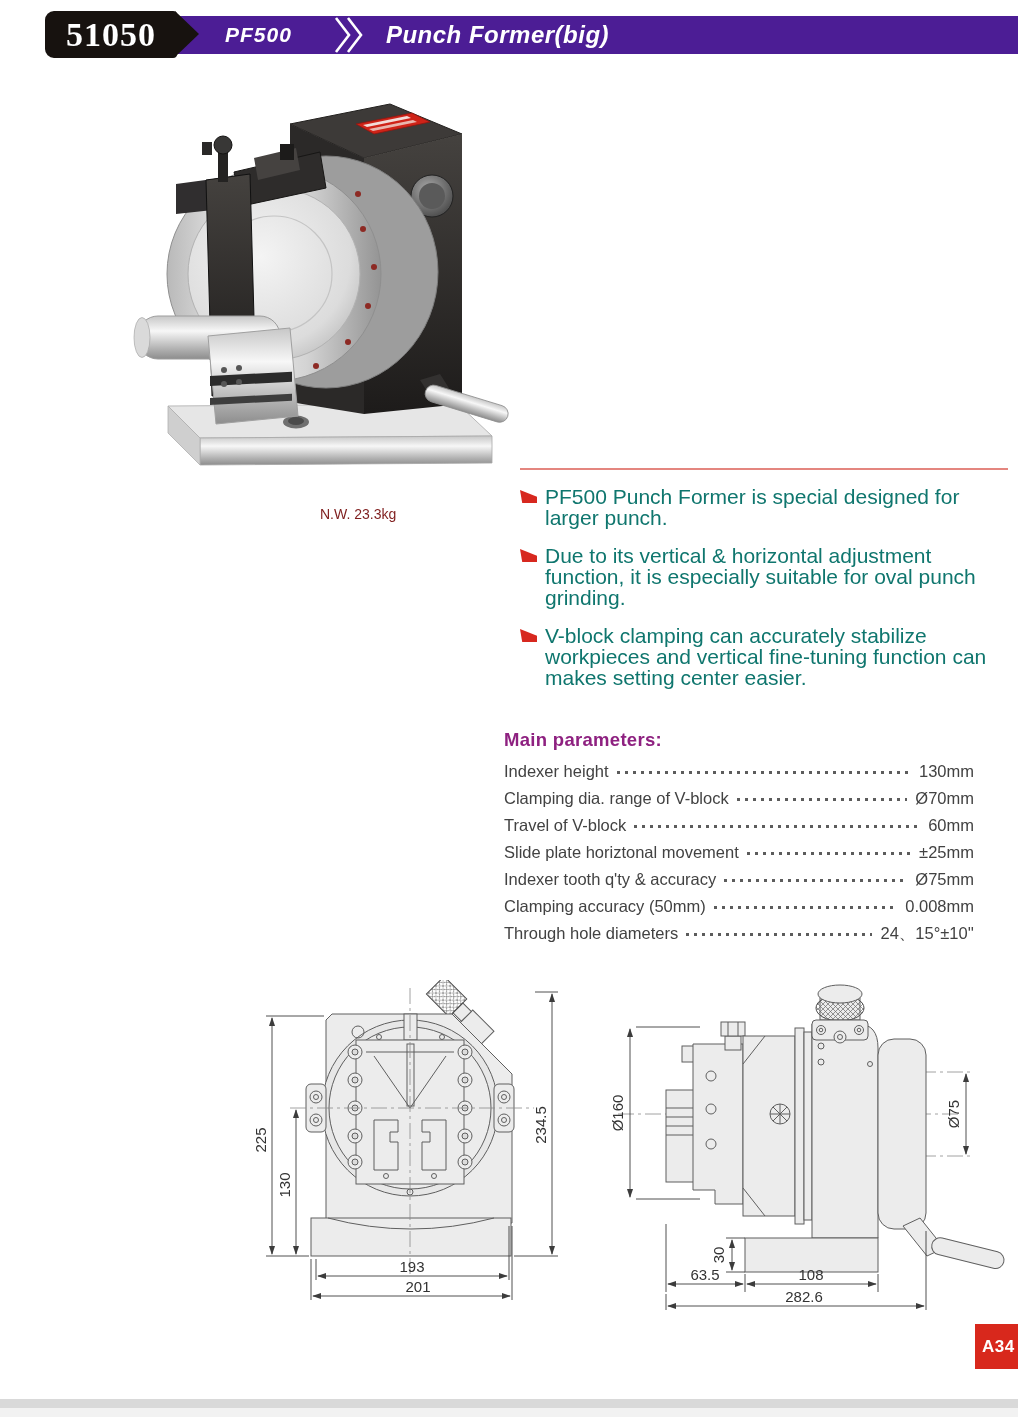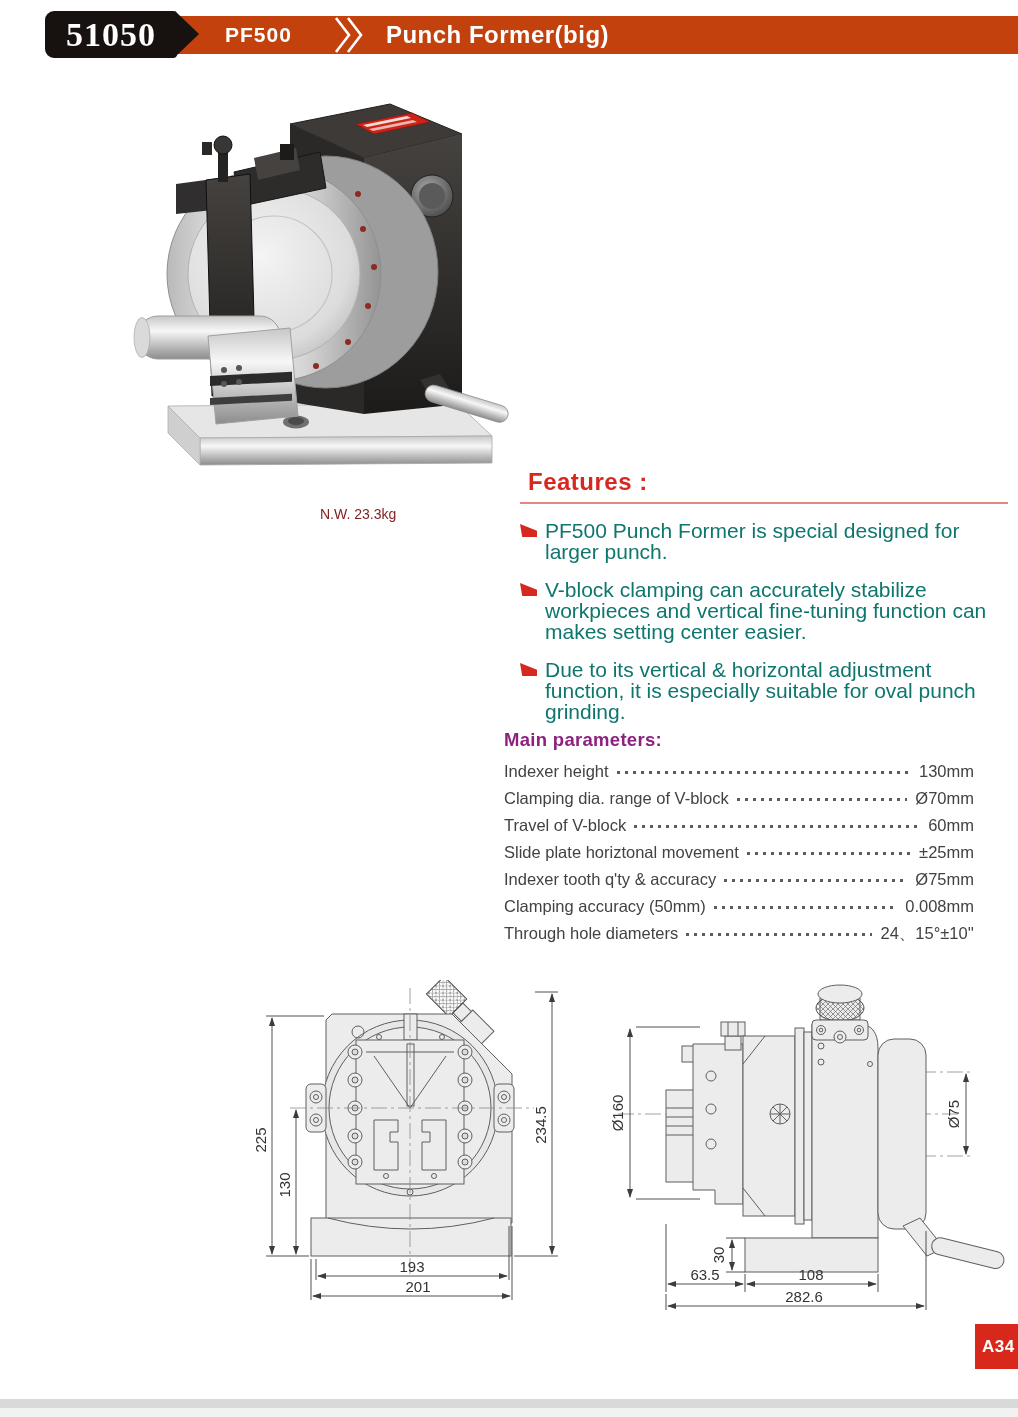--- a/index.html
+++ b/index.html
@@ -6,22 +6,22 @@
   html,body { background:#ffffff; }
   body { font-family:"Liberation Sans", sans-serif; }
   .page {
     position:relative; width:1018px; height:1417px;
     background:#ffffff; overflow:hidden; margin:0 auto;
   }
 
   
   .banner {
     position:absolute; left:160px; right:0; top:16px; height:38px;
-    background:#c2410c;
-    display:flex; align-items:center;
+    background:#4c1d95;
+    display:flex; align-items:center;font-style:italic;
   }
   .code-box {
     position:absolute; left:45px; top:11px; width:132px; height:47px;
     background:#17120f; border-radius:9px 4px 4px 9px; z-index:2;
     display:flex; align-items:center; justify-content:center;
   }
   .code-box::after {
     content:""; position:absolute; left:100%; top:0; margin-left:-2px;
     border-top:23.5px solid transparent; border-bottom:23.5px solid transparent;
     border-left:24px solid #17120f;
@@ -179,33 +179,32 @@
     </g>
 
     <polygon points="362,296 382,290 396,312 376,318" fill="#333130"></polygon>
     <g transform="translate(370,299) rotate(17)">
       <rect x="0" y="0" width="86" height="17" rx="8.5" fill="url(#chromeH)" stroke="#909090" stroke-width="0.8"></rect>
     </g>
   </svg>
   <div class="caption">N.W. 23.3kg</div>
 
   <div class="features">
-    <h2>Features :</h2>
     <div class="rule"></div>
     <div class="feat-item">
       <span class="tri"></span>
       <div class="feat-text">PF500 Punch Former is special designed for larger punch.</div>
     </div>
     <div class="feat-item">
       <span class="tri"></span>
-      <div class="feat-text">V-block clamping can accurately stabilize workpieces and vertical fine-tuning function can makes setting center easier.</div>
+      <div class="feat-text">Due to its vertical &amp; horizontal adjustment function, it is especially suitable for oval punch grinding.</div>
     </div>
     <div class="feat-item">
       <span class="tri"></span>
-      <div class="feat-text">Due to its vertical &amp; horizontal adjustment function, it is especially suitable for oval punch grinding.</div>
+      <div class="feat-text">V-block clamping can accurately stabilize workpieces and vertical fine-tuning function can makes setting center easier.</div>
     </div>
   </div>
 
   <div class="params">
     <h3>Main parameters:</h3>
     <div class="p-row">
       <span class="p-label">Indexer height</span>
       <span class="p-leader"></span>
       <span class="p-value">130mm</span>
     </div>

